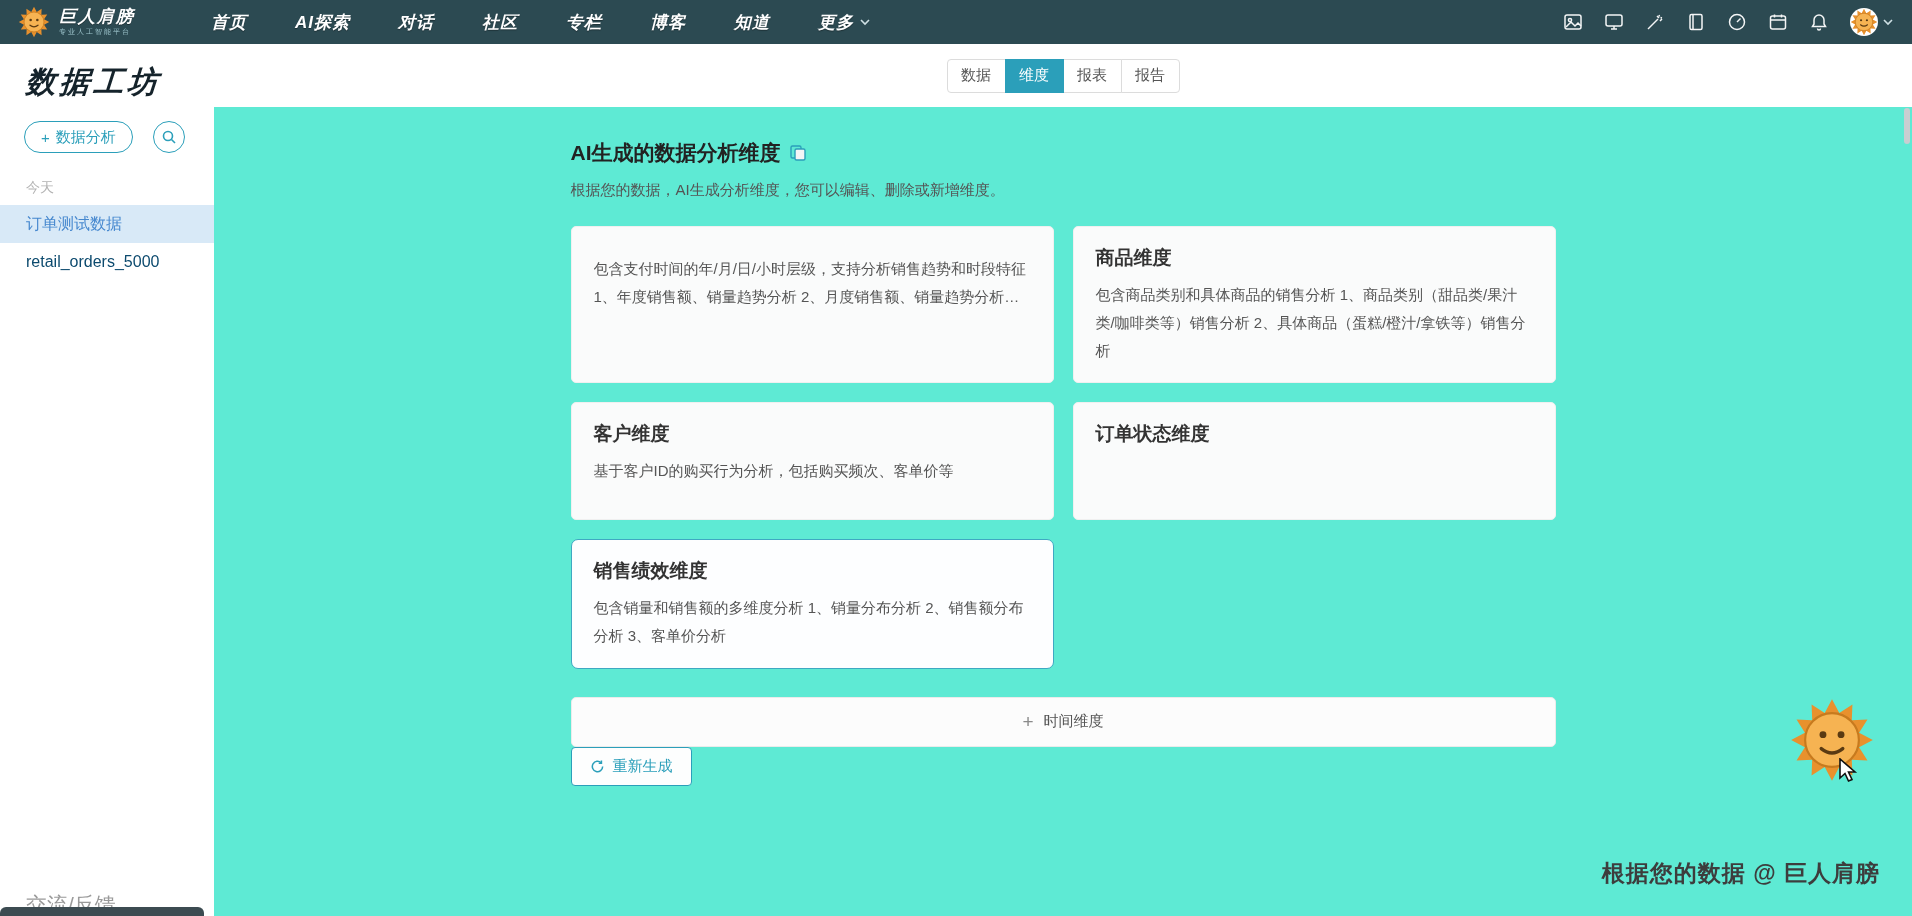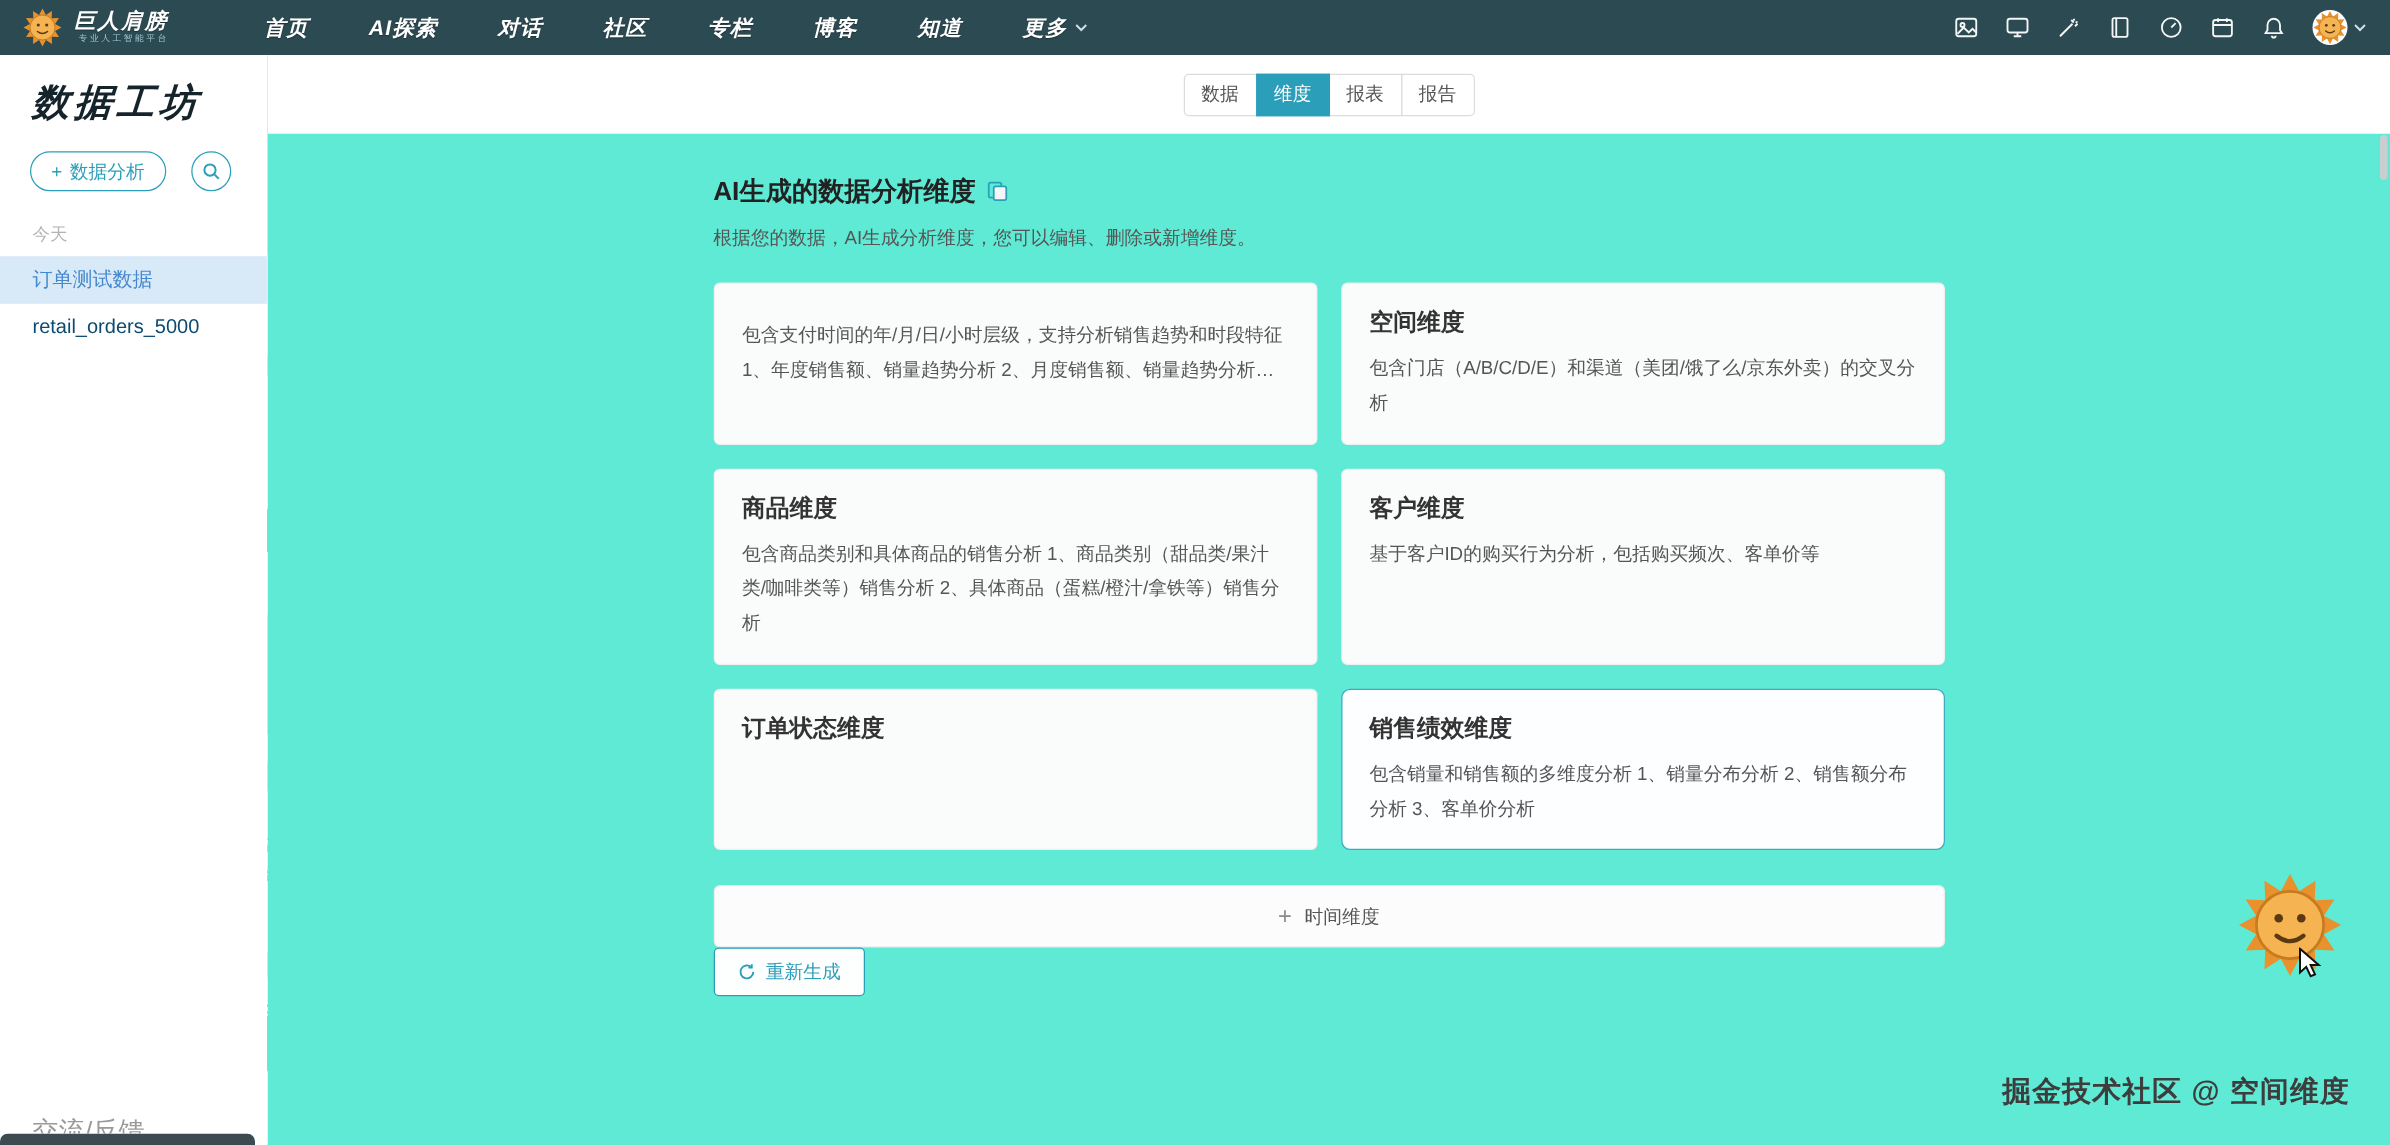--- a/index.html
+++ b/index.html
@@ -1,19 +1,19 @@
 <!DOCTYPE html>
 <html><head>
 <meta charset="utf-8">
 <style>
   * { margin:0; padding:0; box-sizing:border-box; }
   html,body { width:1912px; height:916px; overflow:hidden; font-family:"Liberation Sans","DejaVu Sans",sans-serif; background:#fff; color:#333; }
 
   
-  .topnav { position:fixed; left:0; top:0; width:1912px; height:44px; background:#2c4a52; display:flex; align-items:center; padding:0 18px; z-index:50;text-align:right; }
+  .topnav { position:fixed; left:0; top:0; width:1912px; height:44px; background:#2c4a52; display:flex; align-items:center; padding:0 18px; z-index:50; }
   .brand { display:flex; align-items:center; gap:9px; }
   .brand-logo { width:32px; height:32px; flex:0 0 auto; }
   .brand-text { display:flex; flex-direction:column; line-height:1.05; }
   .brand-name { color:#fff; font-size:17px; font-weight:700; font-style:italic; letter-spacing:2px; text-shadow:0 1px 0 rgba(0,0,0,.35); }
   .brand-sub { color:#9fc6ce; font-size:7px; letter-spacing:2px; margin-top:2px; }
   .nav-items { display:flex; align-items:center; gap:48px; margin-left:76px; }
   .nav-item { color:#fff; font-size:17px; font-weight:700; font-style:italic; letter-spacing:1px; cursor:pointer; text-shadow:0 1px 1px rgba(0,0,0,.35); white-space:nowrap; display:flex; align-items:center; gap:5px; }
   .nav-right { margin-left:auto; display:flex; align-items:center; gap:21px; }
   .nav-ic { width:20px; height:20px; color:#fff; opacity:.95; cursor:pointer; }
   .nav-ic svg { width:100%; height:100%; display:block; }
@@ -210,24 +210,20 @@
           <rect x="6" y="5" width="10" height="11" rx="1.5" fill="#f4f5f6"></rect>
         </svg>
     </div>
     <div class="page-sub">根据您的数据，AI生成分析维度，您可以编辑、删除或新增维度。</div>
 
     <div class="cards">
       <div class="card">
         <div class="card-desc clamp2">包含支付时间的年/月/日/小时层级，支持分析销售趋势和时段特征 1、年度销售额、销量趋势分析 2、月度销售额、销量趋势分析 3、日销售额...</div>
       </div>
       <div class="card">
-        <div class="card-title">空间维度</div>
-        <div class="card-desc">包含门店（A/B/C/D/E）和渠道（美团/饿了么/京东外卖）的交叉分析</div>
-      </div>
-      <div class="card">
         <div class="card-title">商品维度</div>
         <div class="card-desc">包含商品类别和具体商品的销售分析 1、商品类别（甜品类/果汁类/咖啡类等）销售分析 2、具体商品（蛋糕/橙汁/拿铁等）销售分析</div>
       </div>
       <div class="card">
         <div class="card-title">客户维度</div>
         <div class="card-desc">基于客户ID的购买行为分析，包括购买频次、客单价等</div>
       </div>
       <div class="card">
         <div class="card-title">订单状态维度</div>
       </div>
@@ -252,14 +248,14 @@
   </div>
 </div>
 
 <svg class="mascot" viewBox="0 0 40 40">
     <use href="#lion"></use>
   </svg>
 <svg class="cursor" viewBox="0 0 22 26">
   <path d="M2 1 L2 20 L7 15.5 L10.5 23 L14 21.5 L10.5 14 L17 14 Z" fill="#fff" stroke="#111" stroke-width="1.6"></path>
 </svg>
 
-<div class="watermark">掘金技术社区 @ 空间维度</div>
+<div class="watermark">根据您的数据 @ 巨人肩膀</div>
 <div class="scroll-thumb"></div>
 
 </body></html>

